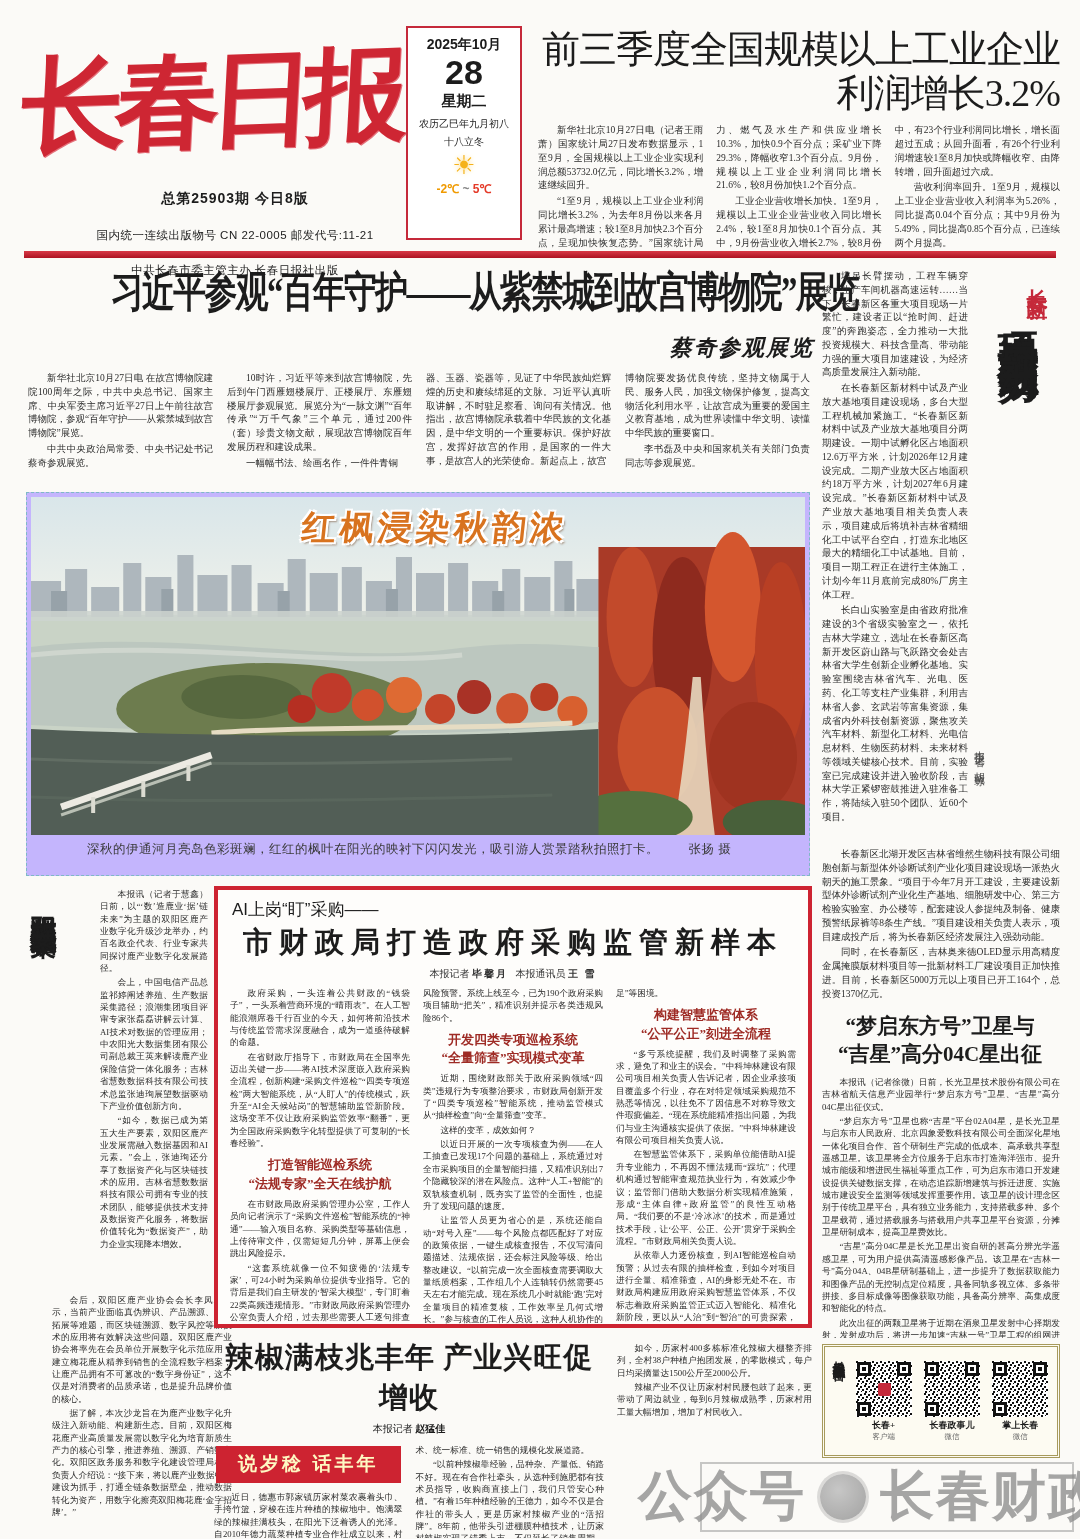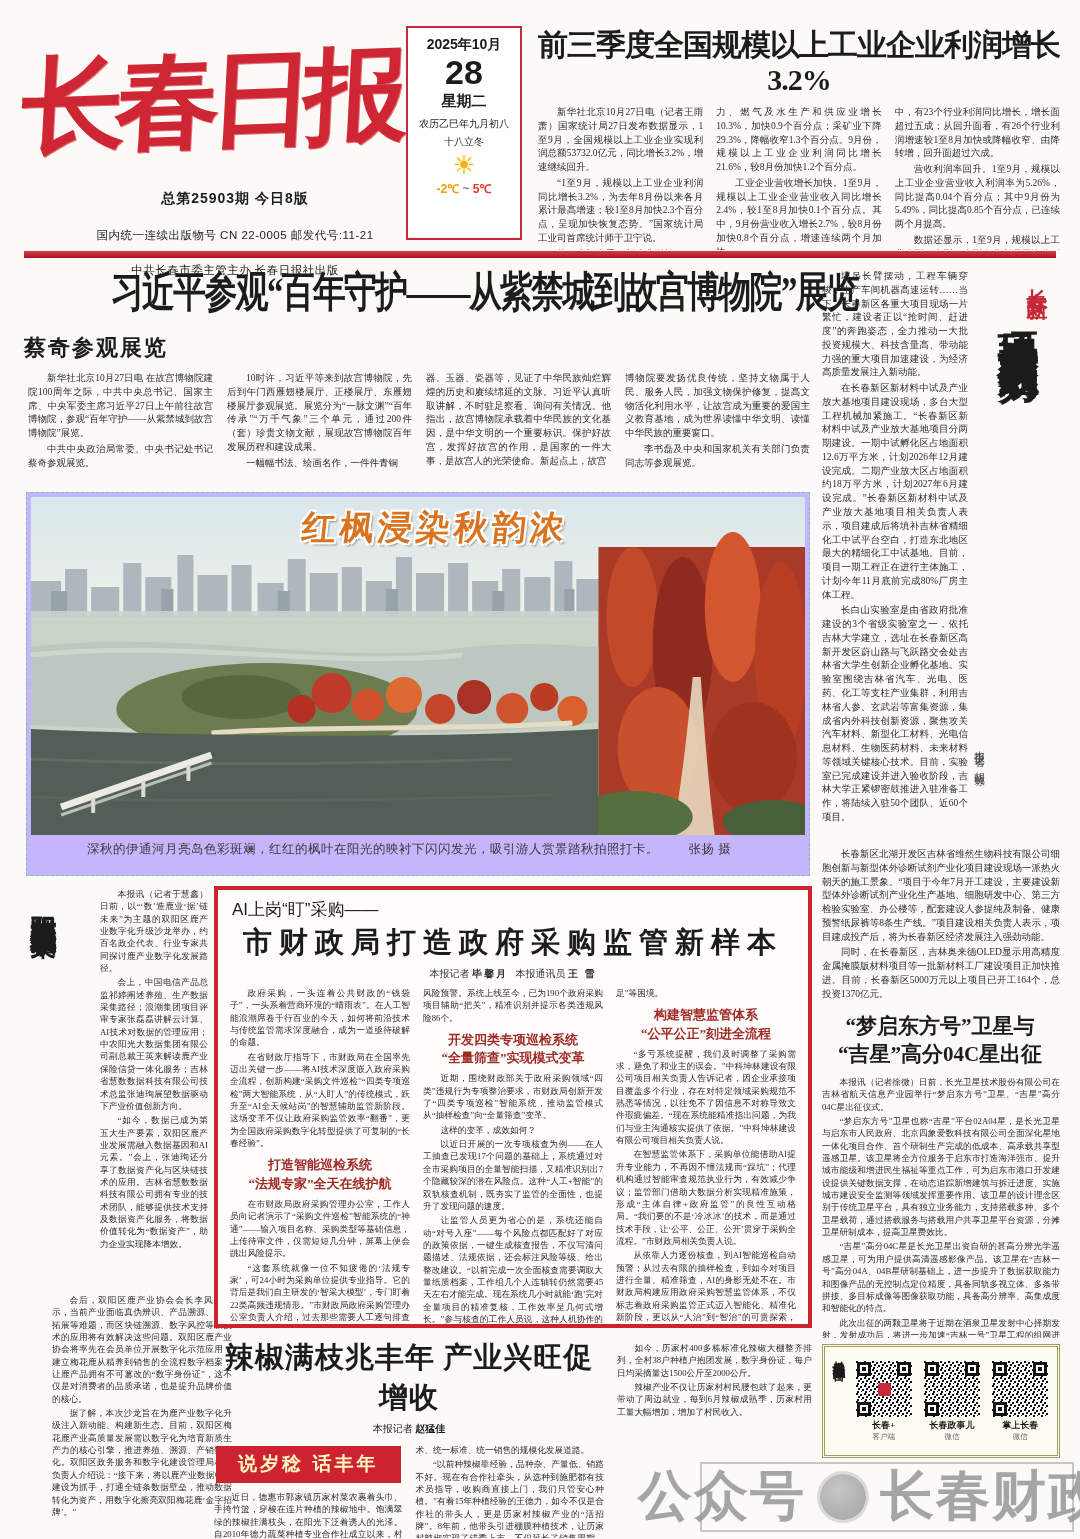--- a/index.html
+++ b/index.html
@@ -23,28 +23,28 @@
   .date-box .ym{font-size:14px;font-weight:bold;}
   .date-box .day{font-size:34px;font-weight:900;line-height:1.1;}
   .date-box .wk{font-size:15px;font-weight:bold;margin-top:1px;}
   .date-box .lunar{font-size:10px;margin-top:6px;}
   .date-box .term{font-size:10px;margin-top:4px;}
   .sun{font-size:26px;color:#f5b21a;line-height:1.1;margin-top:2px;text-shadow:0 0 4px #ffd978;}
   .temps{font-size:12px;font-weight:bold;margin-top:0px;}
   .t-low{color:#f09a00;} .t-sep{color:#888;} .t-high{color:#e43a28;}
   
   .top-story{left:538px;top:28px;width:522px;height:222px;overflow:hidden;}
-  .top-head{font-size:30px;font-weight:700;line-height:1.15;letter-spacing:-1px;text-align:center;}
+  .top-head{font-size:38px;font-weight:400;line-height:1.15;letter-spacing:-1px;text-align:right;}
   .top-cols{display:flex;gap:13px;margin-top:9px;height:150px;overflow:hidden;}
   .top-cols .c{flex:1;}
   .redrule{left:24px;top:251px;width:1032px;height:7px;background:linear-gradient(180deg,#d83a47,#ad1322);}
   
   .lead-head{left:24px;top:264px;width:790px;text-align:center;font-size:42px;font-weight:900;white-space:nowrap;
       transform:scaleX(.78);transform-origin:center;letter-spacing:-2px;}
-  .lead-sub{left:24px;top:333px;width:790px;text-align:left;font-size:22px;font-weight:bold;letter-spacing:2px;}
+  .lead-sub{left:24px;top:333px;width:790px;text-align:right;font-size:22px;font-weight:bold;letter-spacing:2px;font-style:italic;}
   .lead-cols{left:28px;top:372px;width:782px;height:116px;display:flex;gap:14px;overflow:hidden;}
   .lead-cols .c{flex:1;}
   
   .photo-wrap{left:26px;top:492px;width:784px;height:384px;border:1px dashed #7fb9c6;box-sizing:border-box;
       padding:4px;background:#c4b5fd;}
   .photo-svg{display:block;width:100%;height:338px;}
   .photo-title{left:255px;top:505px;width:360px;text-align:center;font-size:34px;font-weight:900;color:#d8731f;
       letter-spacing:4px;transform:skewX(-6deg);
       text-shadow:-2px -2px 0 #fff,2px -2px 0 #fff,-2px 2px 0 #fff,2px 2px 0 #fff,3px 3px 2px rgba(90,40,0,.45);}
   .photo-cap{left:40px;top:846px;width:756px;text-align:center;font-size:12.5px;color:#3a3a3a;letter-spacing:.5px;}
@@ -402,21 +402,21 @@
           <span class="pep-tag">说岁稔 话丰年</span>
           <p class="p">近日，德惠市郭家镇历家村菜农裹着头巾、手挎竹篮，穿梭在连片种植的辣椒地中。饱满翠绿的辣椒挂满枝头，在阳光下泛着诱人的光泽。自2010年德力蔬菜种植专业合作社成立以来，村里的辣椒产业就告别了“单打独斗”的零散模式，走上了统一品种、统一技</p>
         </div>
         <div class="c">
           <p class="p noind">术、统一标准、统一销售的规模化发展道路。</p>
           <p class="p">“以前种辣椒靠经验，品种杂、产量低、销路不好。现在有合作社牵头，从选种到施肥都有技术员指导，收购商直接上门，我们只管安心种植。”有着15年种植经验的王德力，如今不仅是合作社的带头人，更是历家村辣椒产业的“活招牌”。8年前，他带头引进棚膜种植技术，让历家村辣椒实现了错季上市，不仅延长了销售周期，也提高了价格。</p>
         </div>
       </div>
     </div>
     <div class="pepper-right body-xs">
-      <p class="p">如今，历家村400多栋标准化辣椒大棚整齐排列，全村38户种植户抱团发展，数字身份证，每户日均采摘量达1500公斤至2000公斤。</p>
+      <p class="p">如今，历家村400多栋标准化辣椒大棚整齐排列，全村38户种植户抱团发展，的零散模式，每户日均采摘量达1500公斤至2000公斤。</p>
       <p class="p">辣椒产业不仅让历家村村民腰包鼓了起来，更带动了周边就业，每到6月辣椒成熟季，历家村用工量大幅增加，增加了村民收入。</p>
     </div>
   </div>
 
   <div class="abs wm-box"></div>
   <div class="abs watermark">
     <span>公众号</span>
     <span class="wm-logo"></span>
     <span>长春财政</span>
   </div>

